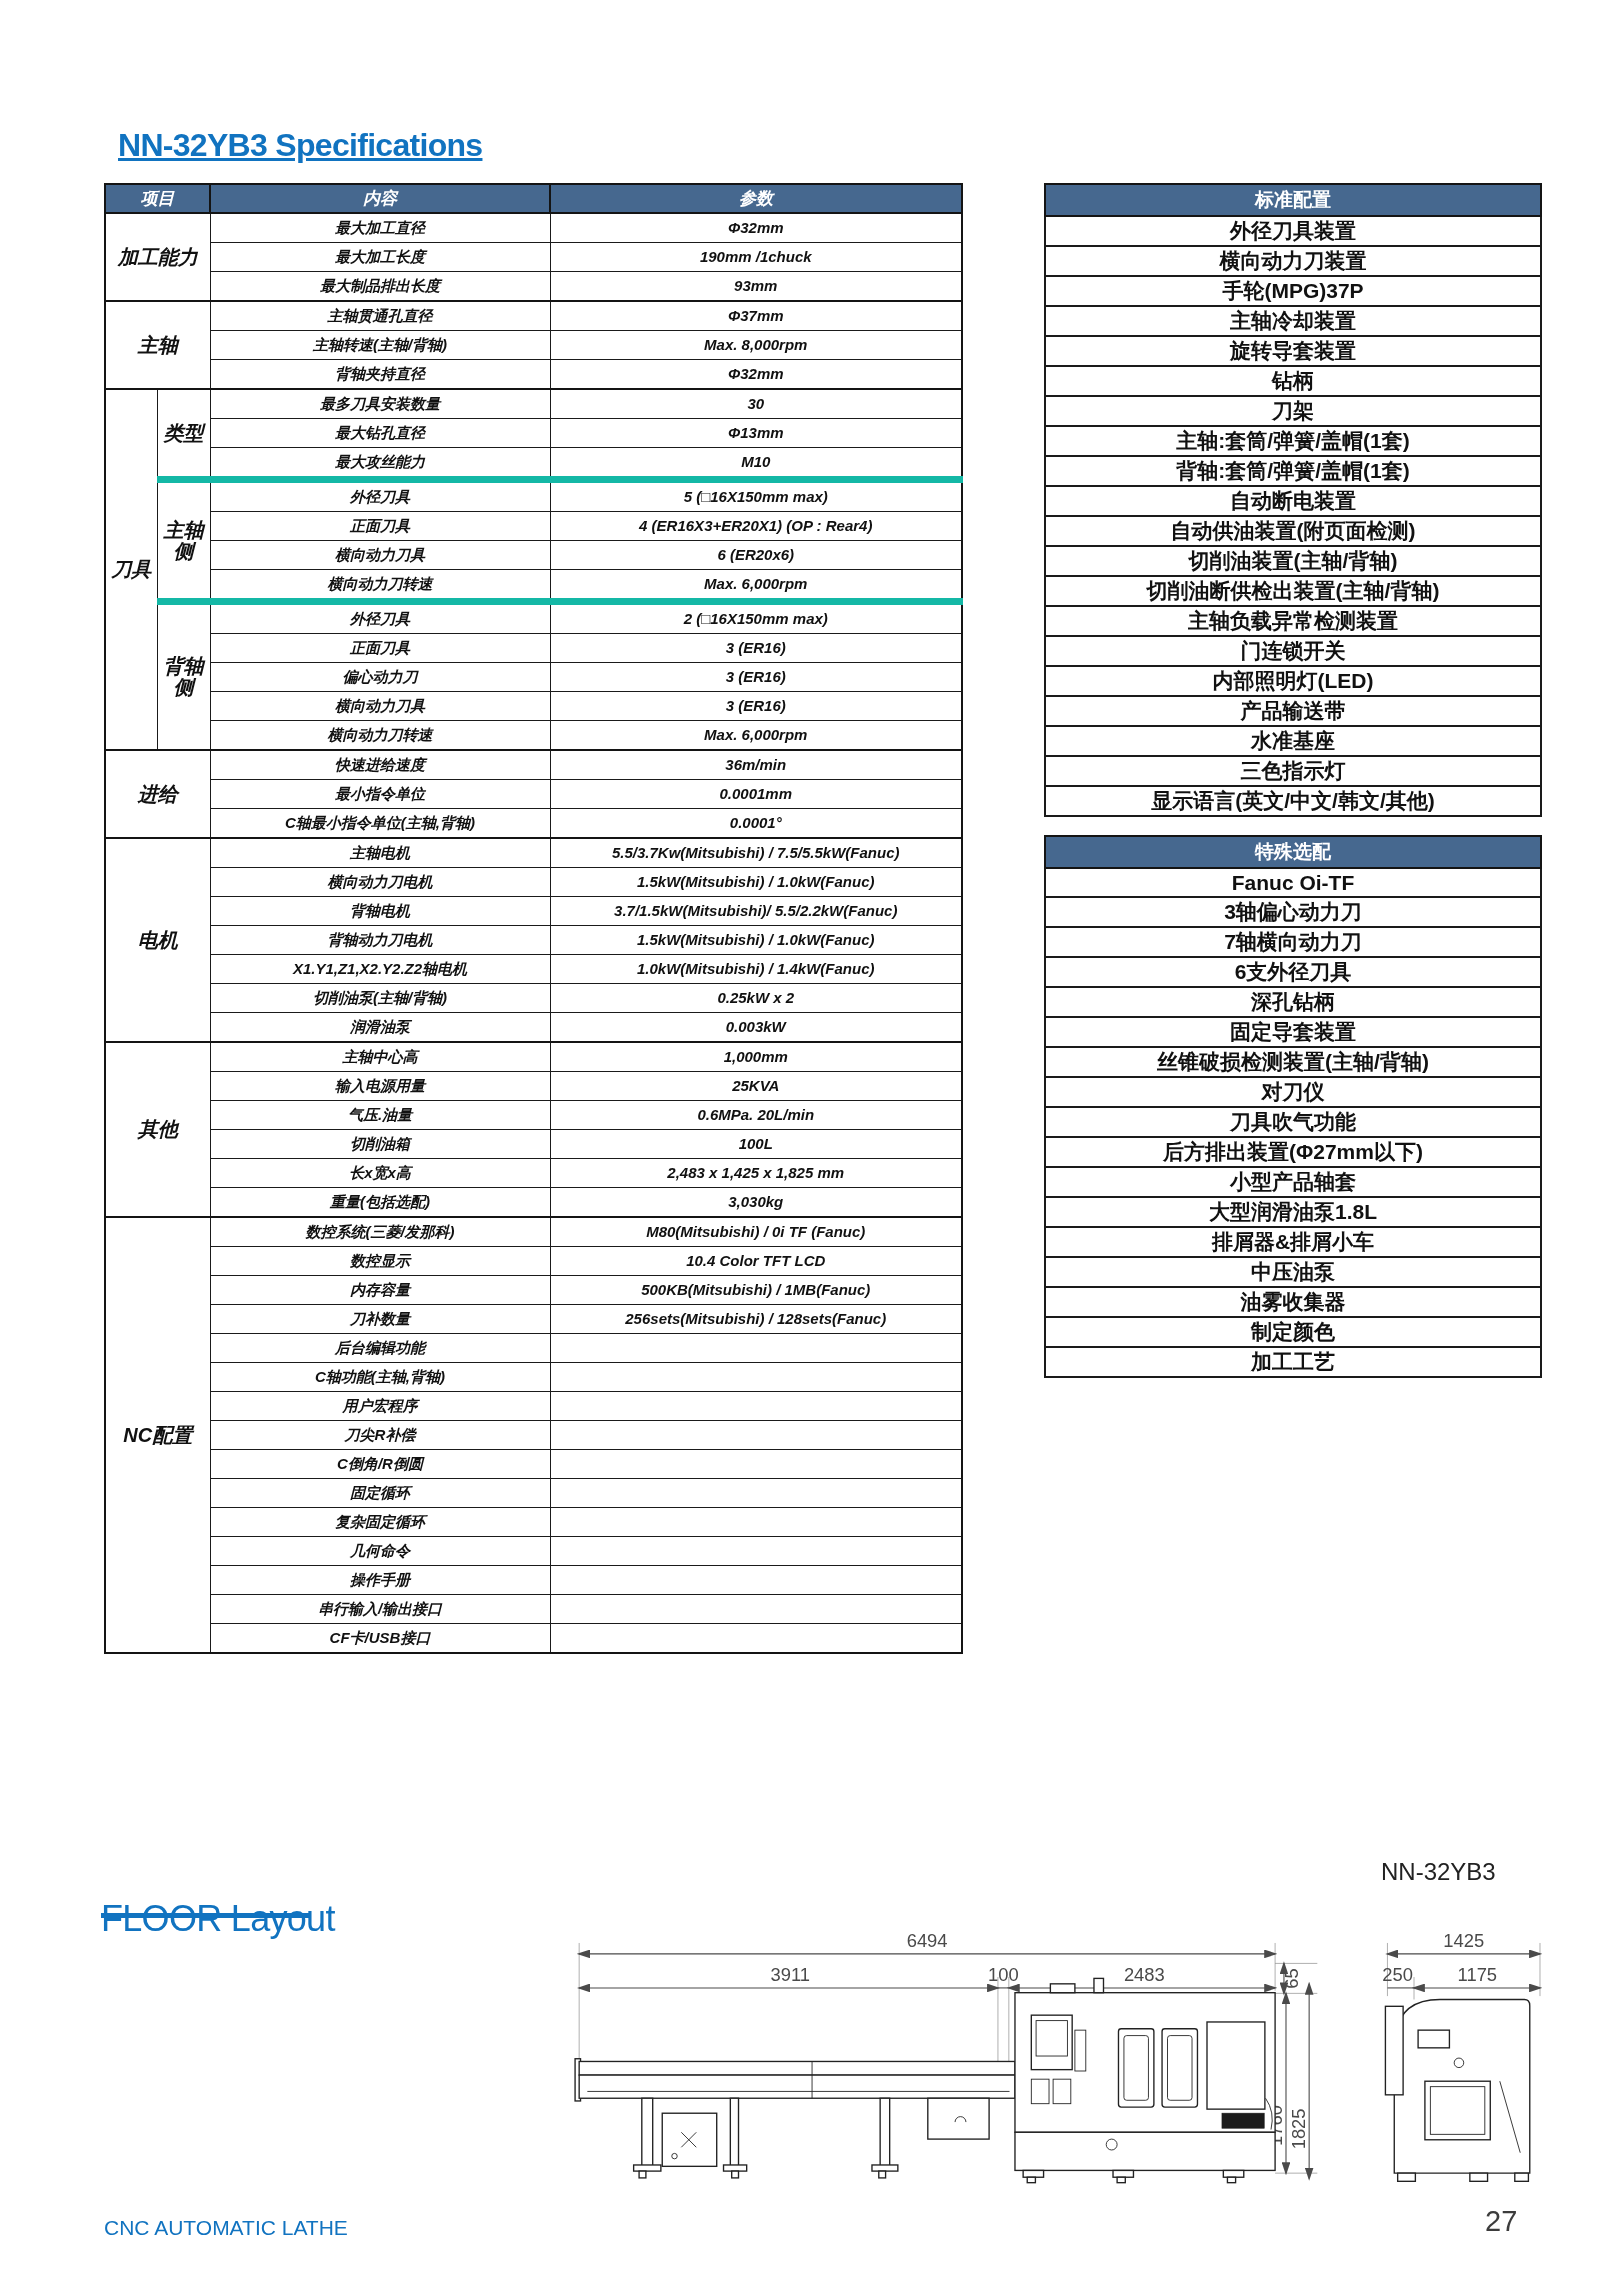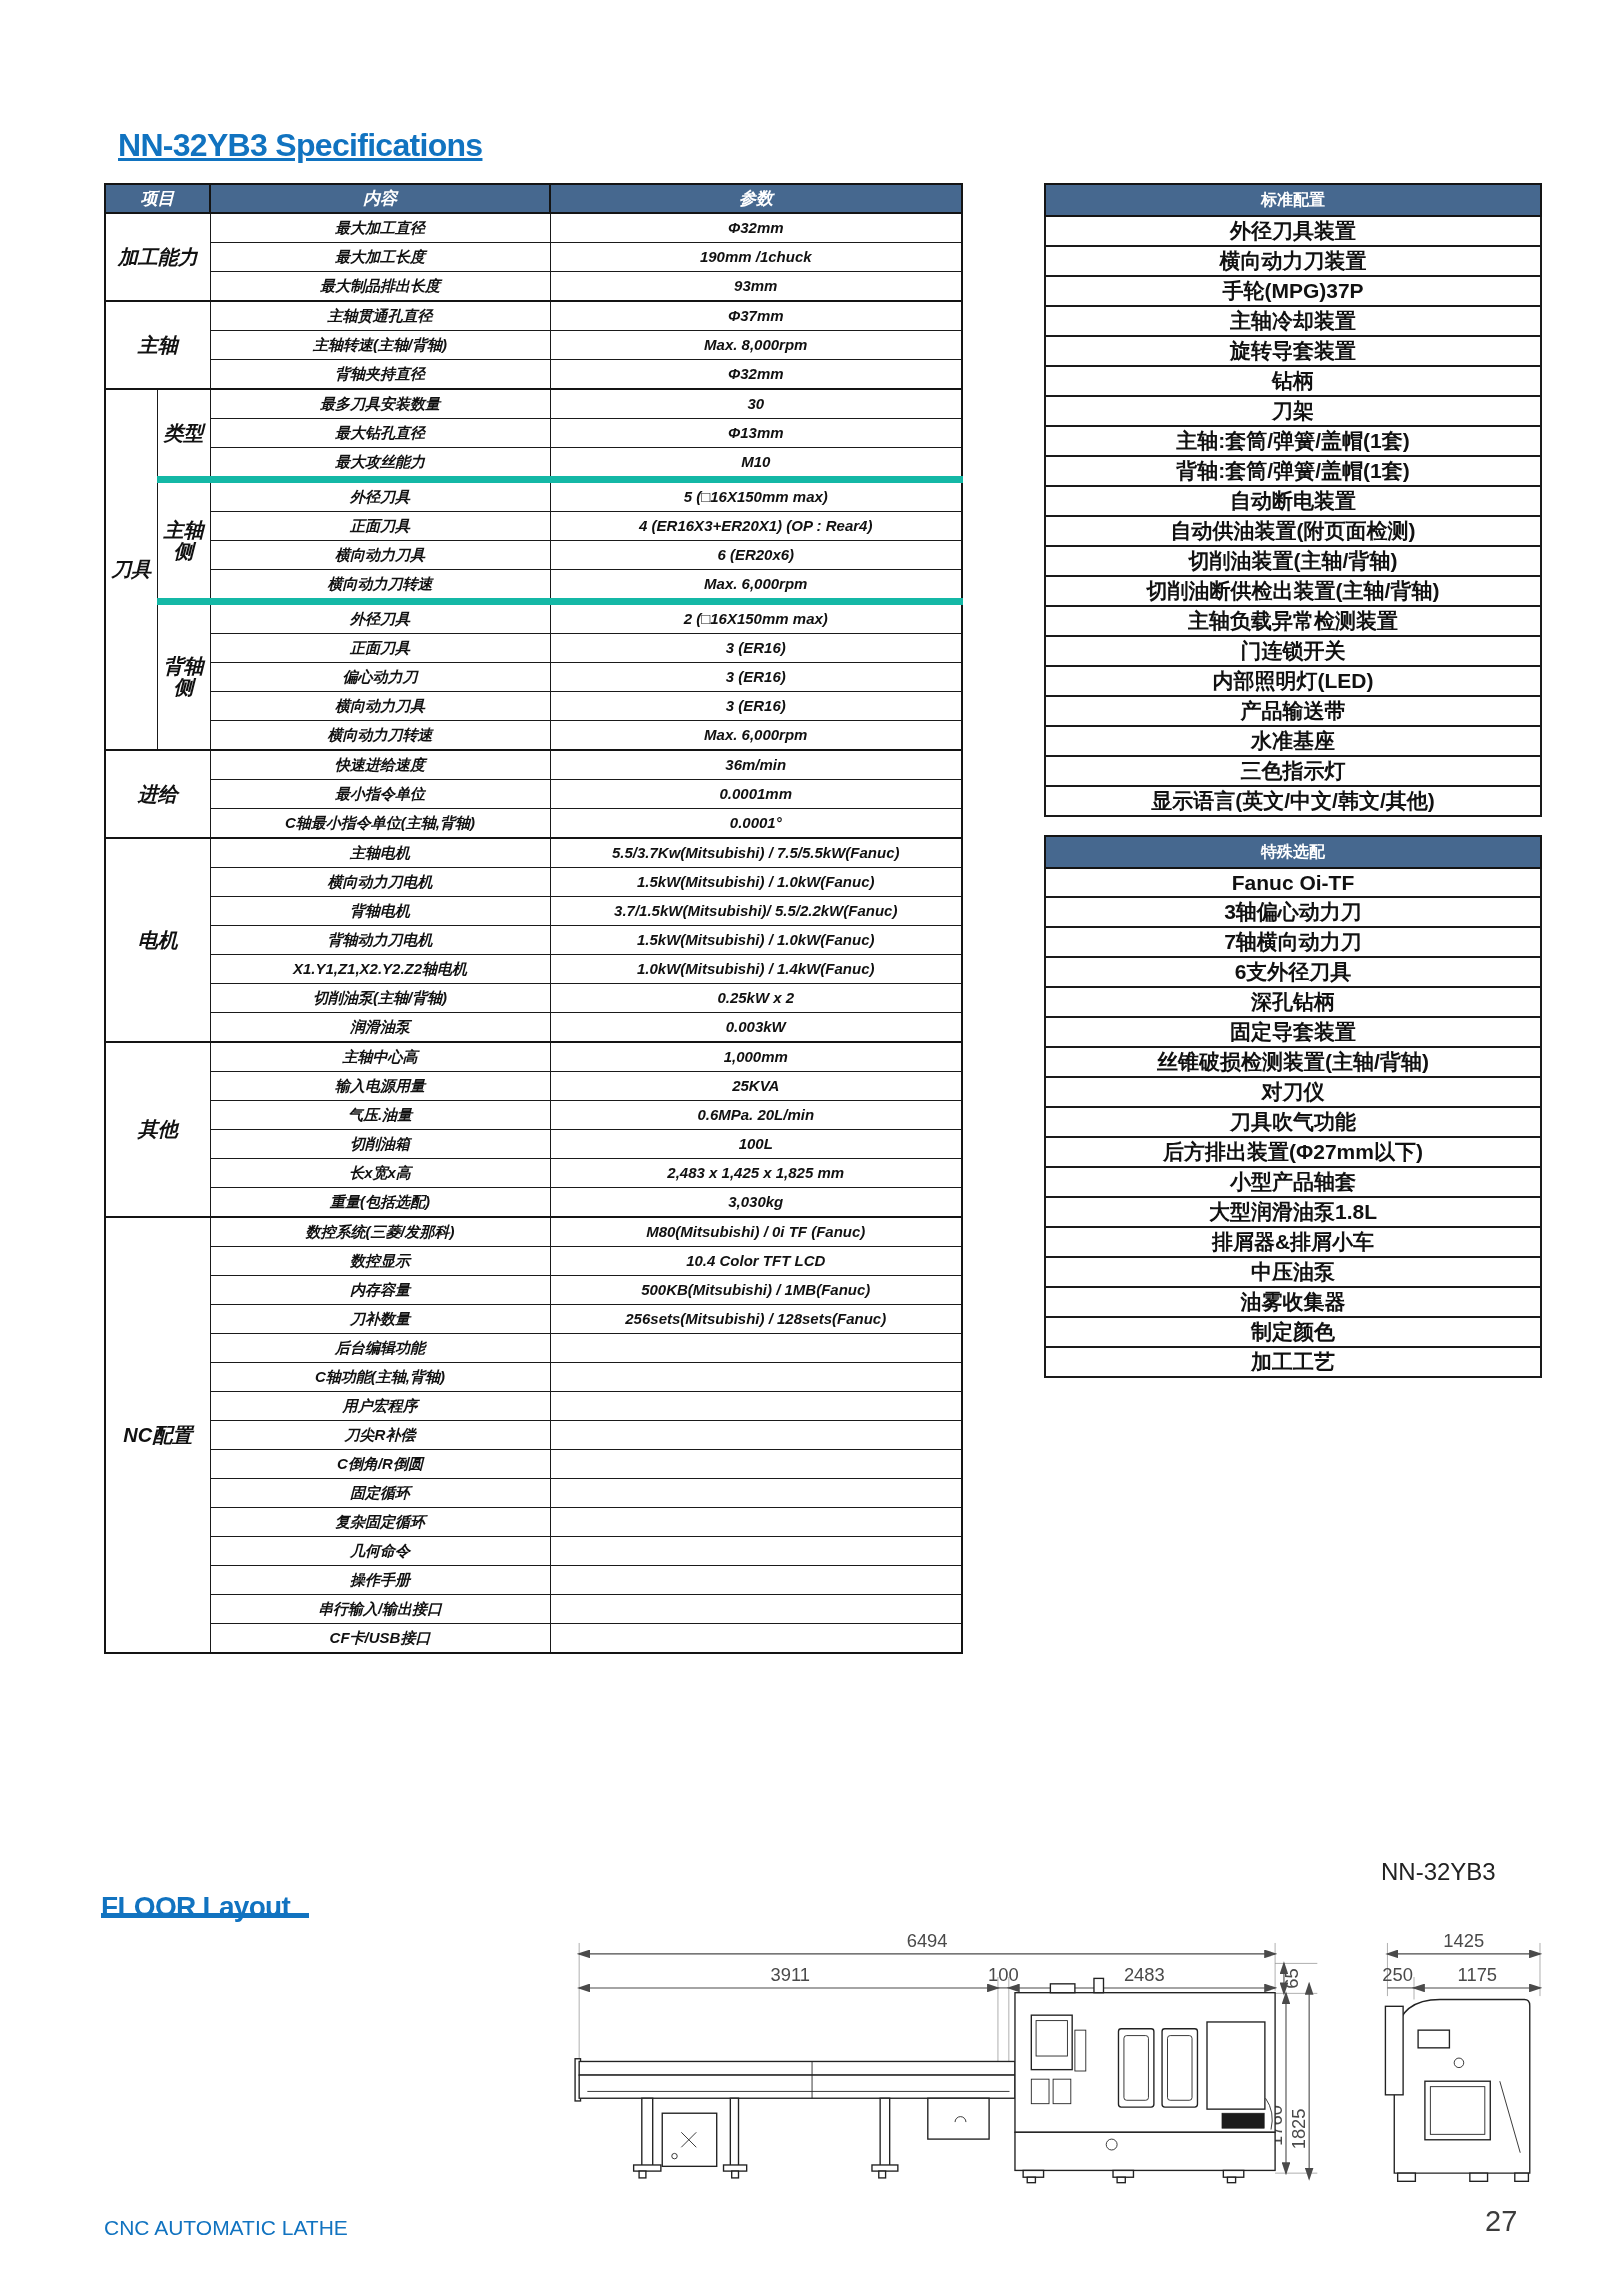--- a/index.html
+++ b/index.html
@@ -9,21 +9,21 @@
     font-family:"Liberation Sans","DejaVu Sans",sans-serif;
     color:#111;
   }
   
   .page-title{
     position:absolute;left:118px;top:106px;
     font-size:32px;font-weight:bold;color:#1173c0;letter-spacing:-0.7px;text-decoration:underline;
   }
   .floor-title{
     position:absolute;left:101px;top:1868px;
-    font-size:28px;font-weight:bold;color:#1173c0;letter-spacing:-0.7px;text-align:right;
+    font-size:36px;font-weight:normal;color:#1173c0;letter-spacing:-0.7px;text-align:right;
   }
   .floor-underline{
     position:absolute;left:101px;top:1913px;width:208px;height:4.8px;background:#1173c0;
   }
   .floor-model{
     position:absolute;left:1381px;top:1858px;
     font-size:24px;color:#222;font-weight:normal;
   }
   .footer-brand{
     position:absolute;left:104px;top:2216px;
@@ -57,21 +57,21 @@
   
   .side-table{
     position:absolute;left:1044px;width:498px;
     border-collapse:collapse;table-layout:fixed;
     border:2.7px solid #141414;
   }
   #stdTable{top:183px;}
   #optTable{top:835px;}
   .side-table th{
     height:30px;background:#46688f;color:#ffffff;
-    font-size:16px;font-weight:bold;border:2px solid #141414;
+    font-size:19px;font-weight:bold;border:2px solid #141414;
     padding:0;text-align:center;
   }
   .side-table td{
     height:27px;border:2px solid #1a1a1a;
     font-size:21px;font-weight:bold;text-align:center;
     padding:0 4.1px;color:#111;white-space:nowrap;overflow:hidden;
   }
   
   .floor-svg{position:absolute;left:573px;top:1928px;}
   .dim{stroke:#4a4a4a;stroke-width:1.6;fill:none;}

